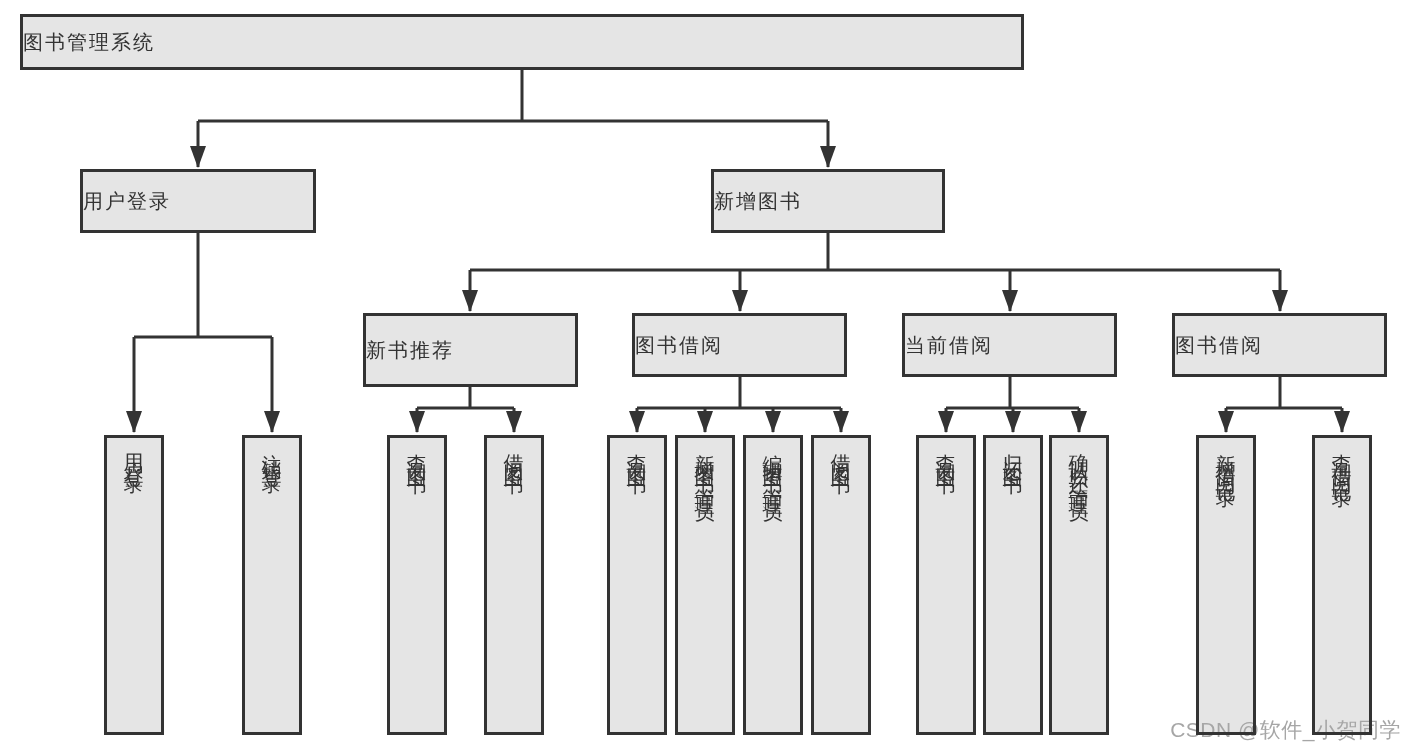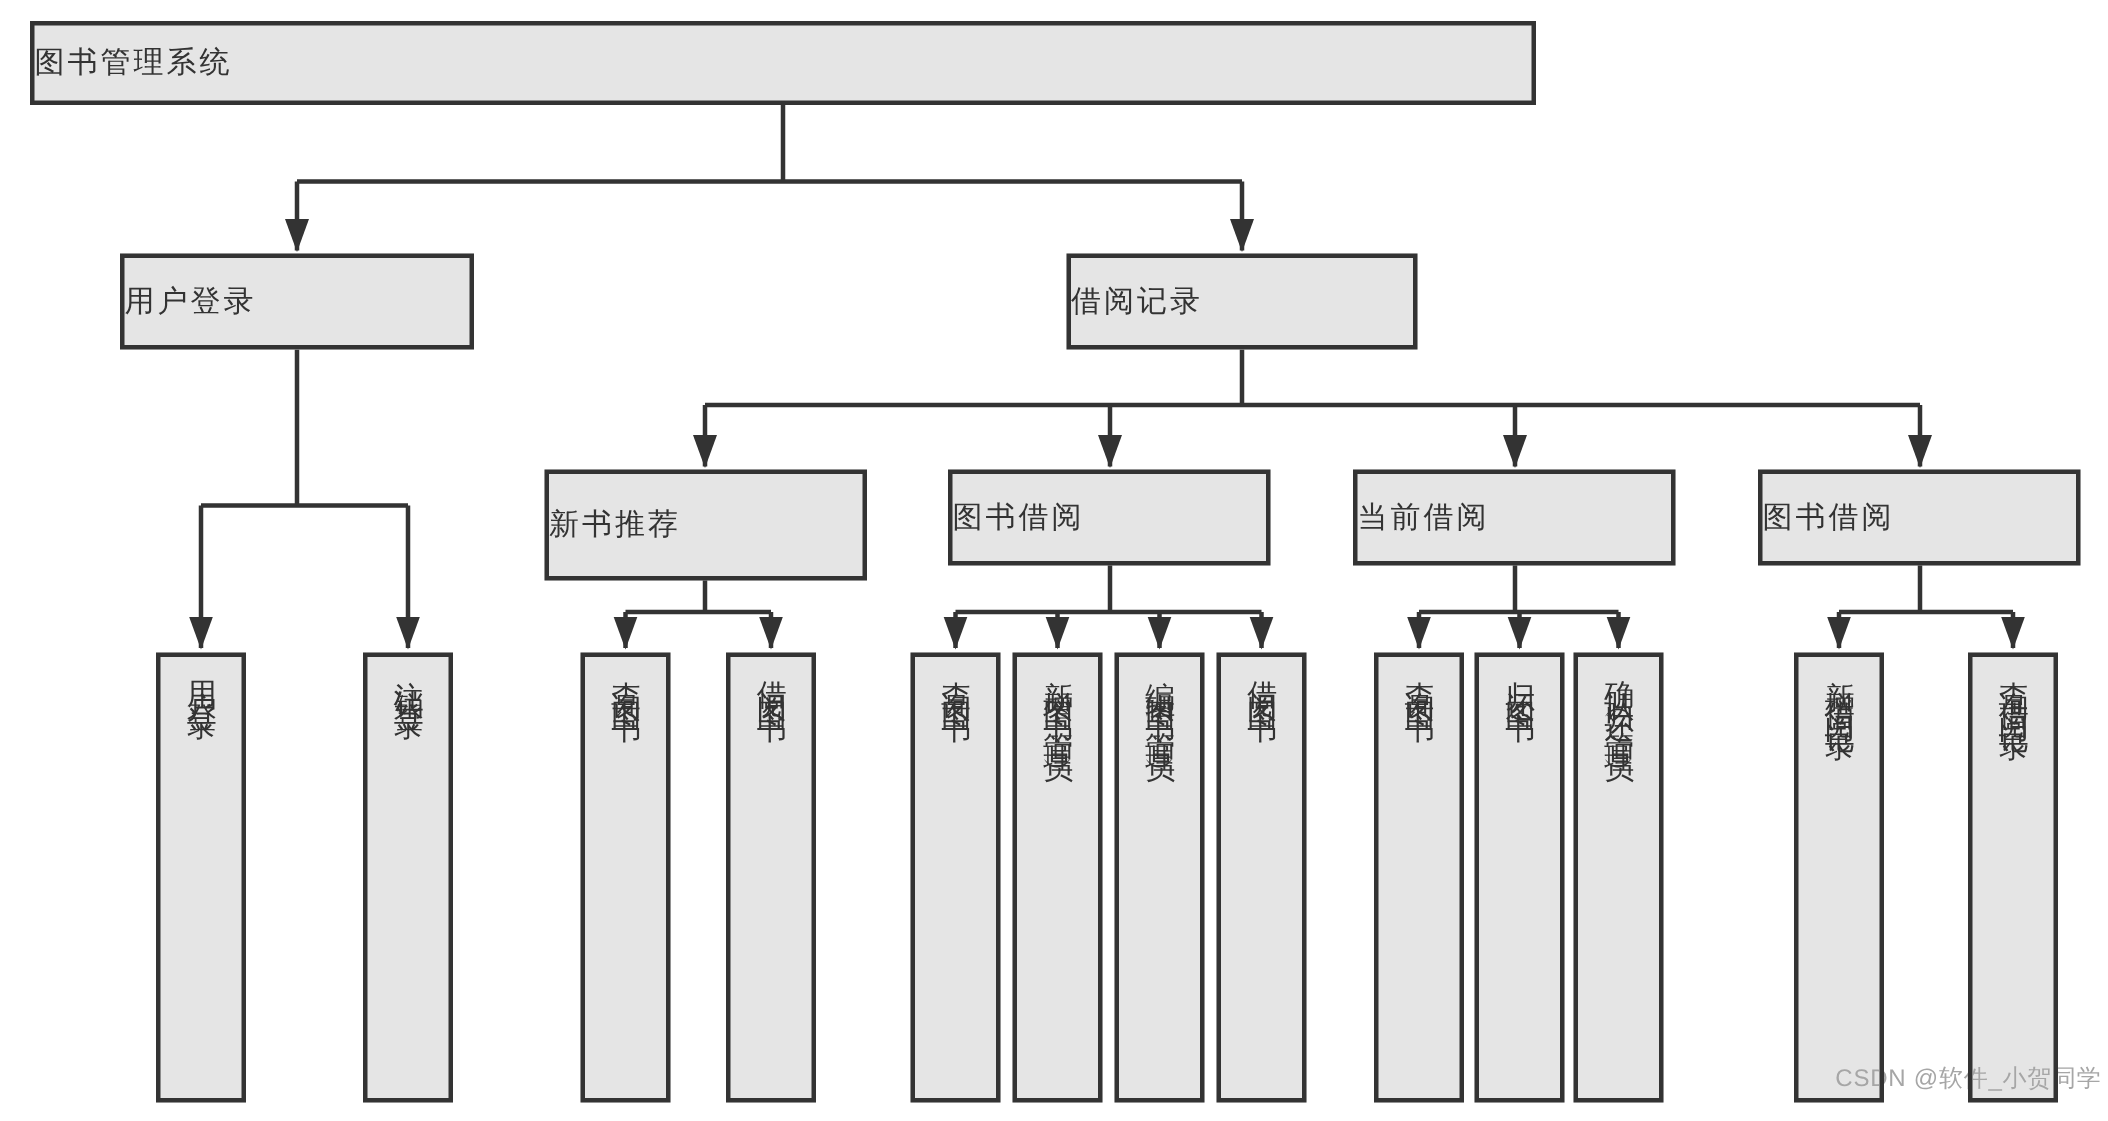--- a/index.html
+++ b/index.html
@@ -18,22 +18,22 @@
   }
   .box .lbl{
     font-size:20px; letter-spacing:2px; color:var(--text); line-height:1;
     white-space:nowrap;
   }
   .box.v{ writing-mode:vertical-rl; }
   .box.v .lbl{
     writing-mode:vertical-rl; letter-spacing:7px; white-space:nowrap;
   }
   .watermark{
-    position:absolute; right:4px; bottom:17px; z-index:10;
-    font-size:16px; letter-spacing:0.5px; color:var(--watermark);
+    position:absolute; right:4px; bottom:3px; z-index:10;
+    font-size:21px; letter-spacing:0.5px; color:var(--watermark);
     mix-blend-mode:darken; pointer-events:none;
   }
 </style>
 </head>
 <body>
 
 <div class="stage">
 
   <svg class="connectors" width="1405" height="747" viewBox="0 0 1405 747" fill="none" stroke="currentColor" stroke-width="3">
     <defs>
@@ -79,21 +79,21 @@
   </svg>
 
   <div class="box h" style="left:20px;top:14px;width:1004px;height:56px">
     <span class="lbl">图书管理系统</span>
   </div>
 
   <div class="box h" style="left:80px;top:169px;width:236px;height:64px">
     <span class="lbl">用户登录</span>
   </div>
   <div class="box h" style="left:711px;top:169px;width:234px;height:64px">
-    <span class="lbl">借阅记录</span>
+    <span class="lbl">新增图书</span>
   </div>
 
   <div class="box h" style="left:363px;top:313px;width:215px;height:74px">
     <span class="lbl">新书推荐</span>
   </div>
   <div class="box h" style="left:902px;top:313px;width:215px;height:64px">
     <span class="lbl">当前借阅</span>
   </div>
   <div class="box h" style="left:632px;top:313px;width:215px;height:64px">
     <span class="lbl">图书借阅</span>

